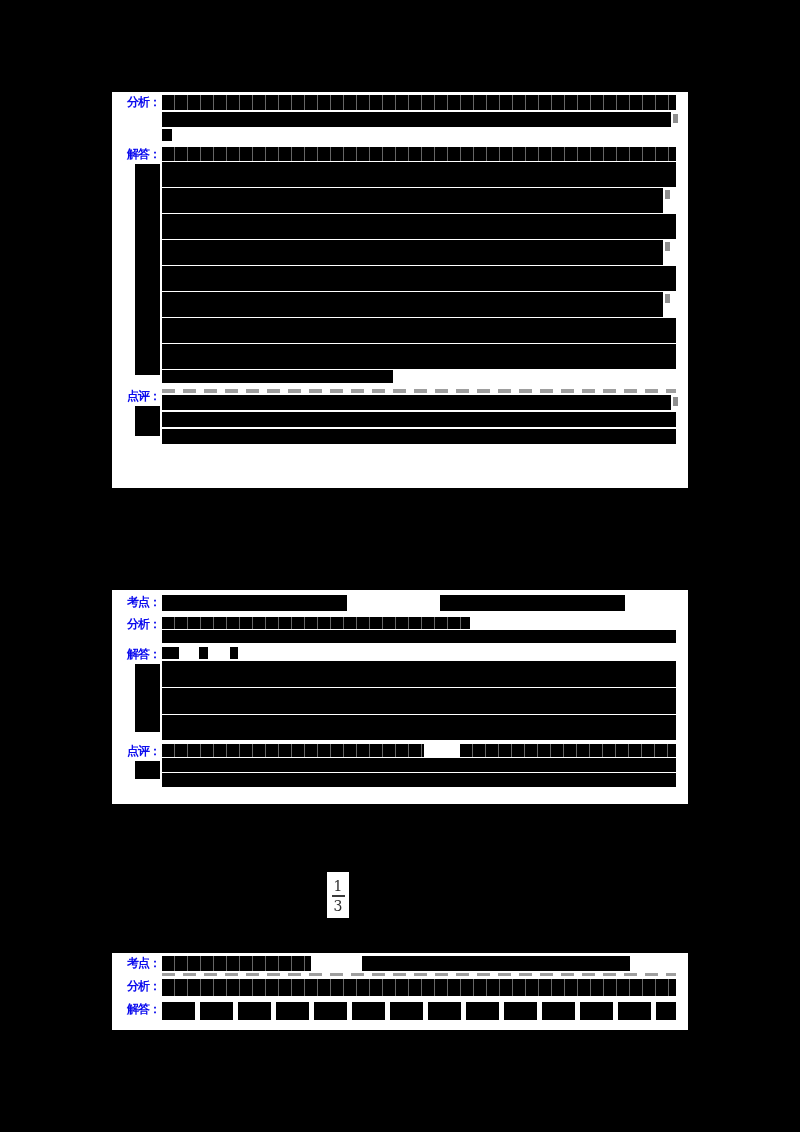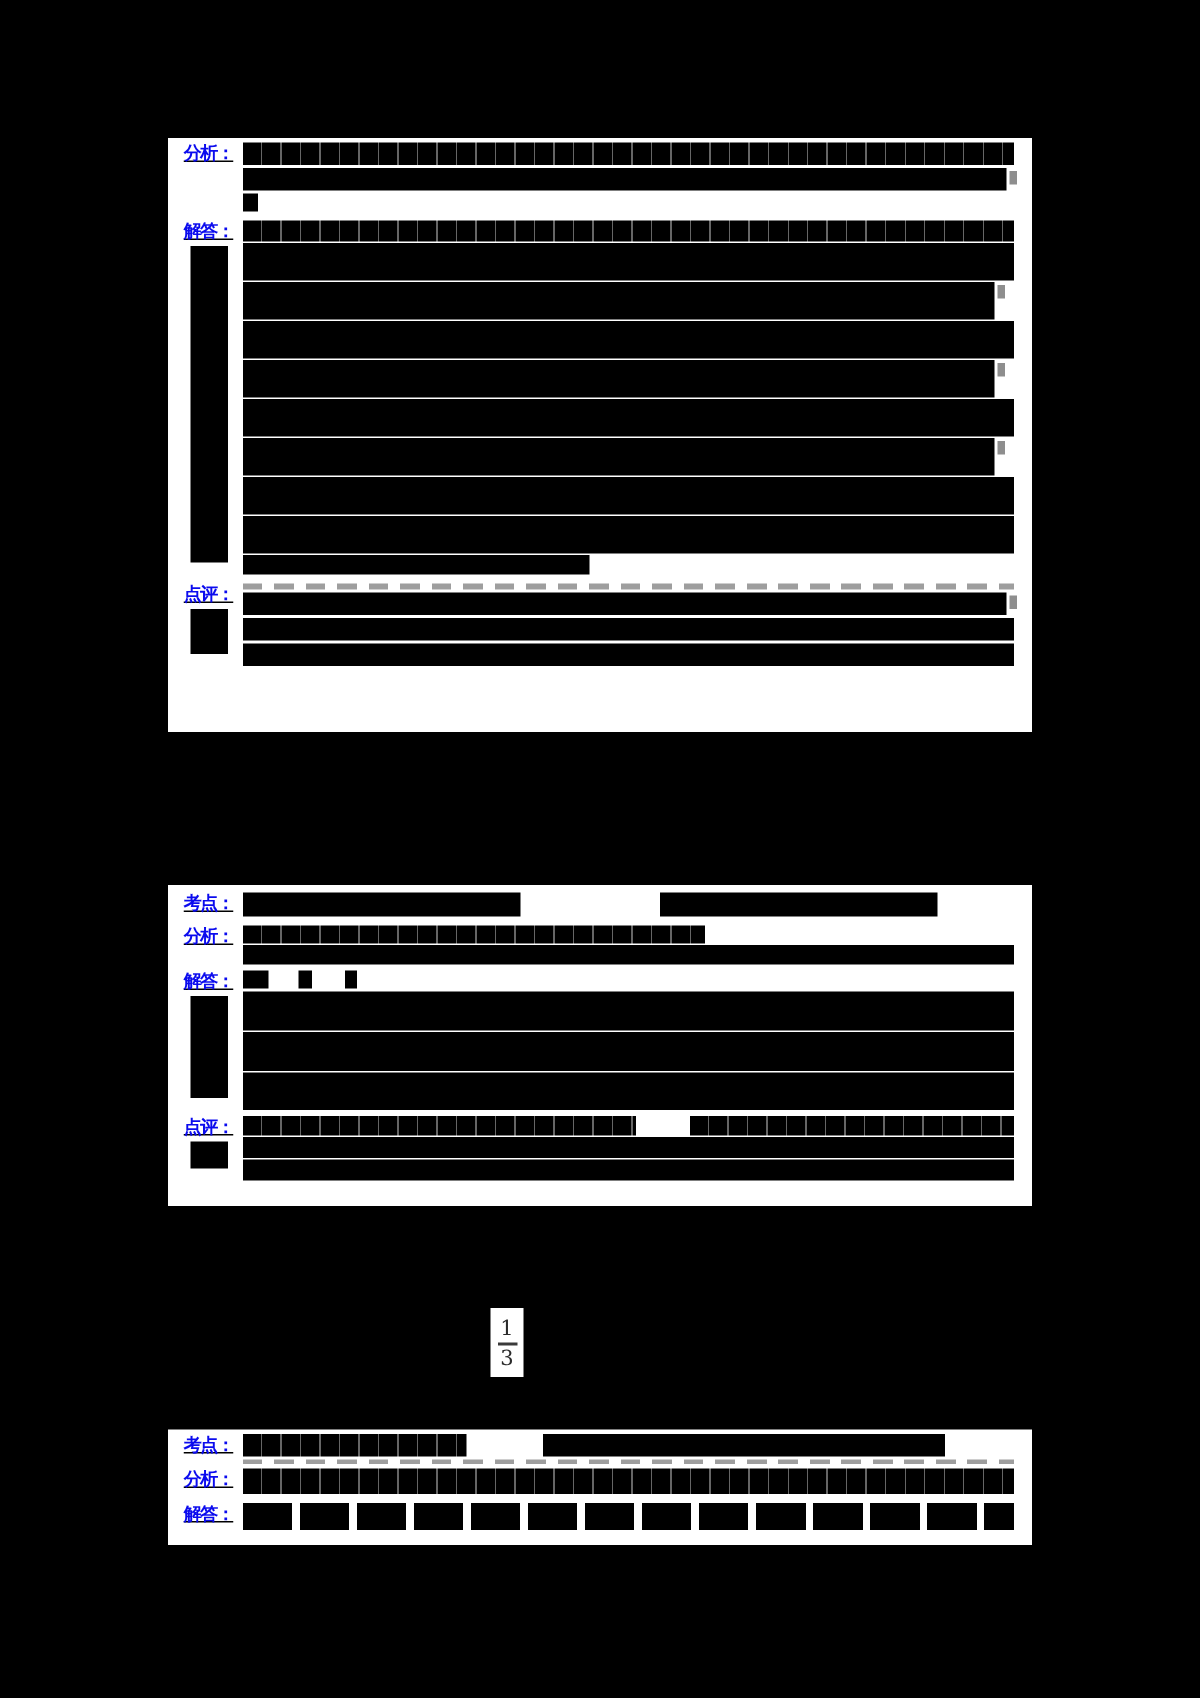--- a/index.html
+++ b/index.html
@@ -16,21 +16,21 @@
     background:#fff;
     box-sizing:border-box;
     padding:3px 12px 0 6px;
     overflow:hidden;
   }
   #panel-1{top:92px;height:396px;}
   #panel-2{top:590px;height:214px;padding-top:5px;}
   #panel-3{top:953px;height:77px;}
 
   .row{display:flex;align-items:stretch;margin-bottom:6px;}
-  .label-col{flex:0 0 42px;width:42px;display:flex;flex-direction:column;align-items:center;text-decoration:underline;}
+  .label-col{flex:0 0 42px;width:42px;display:flex;flex-direction:column;align-items:flex-end;}
   .row-label{
     color:#0b0bee;
     font-weight:bold;
     font-size:12px;
     line-height:15px;
     white-space:nowrap;
     letter-spacing:-1px;
   }
   .label-bar{
     width:25px;margin:2px 0 8px 1px;

